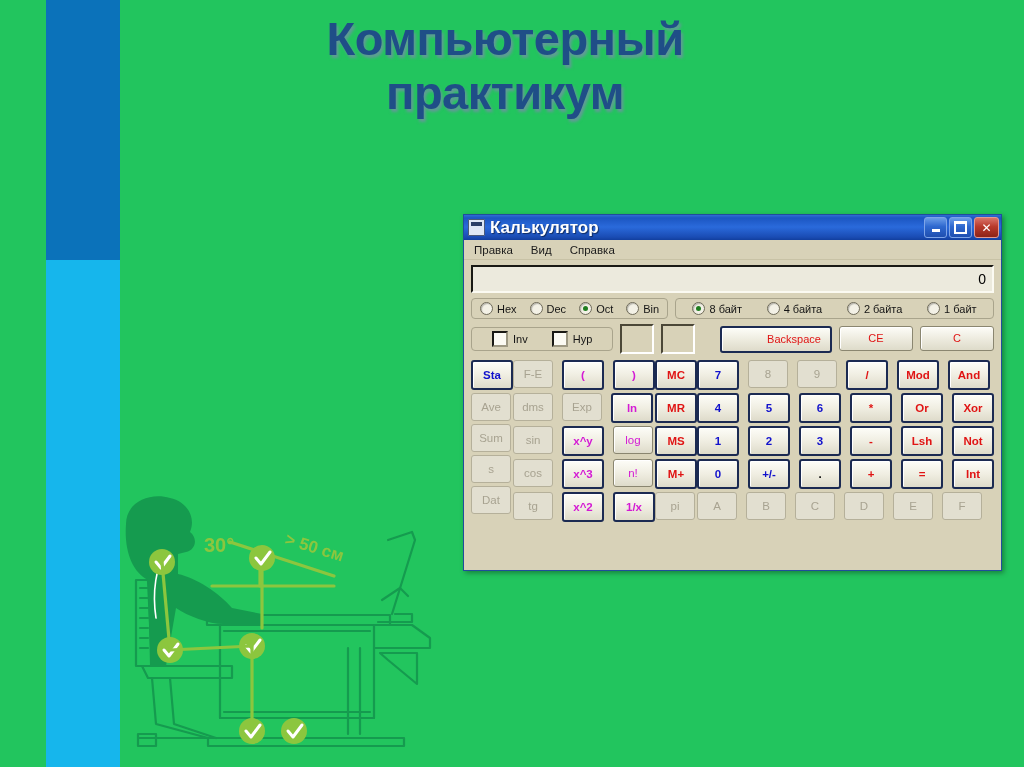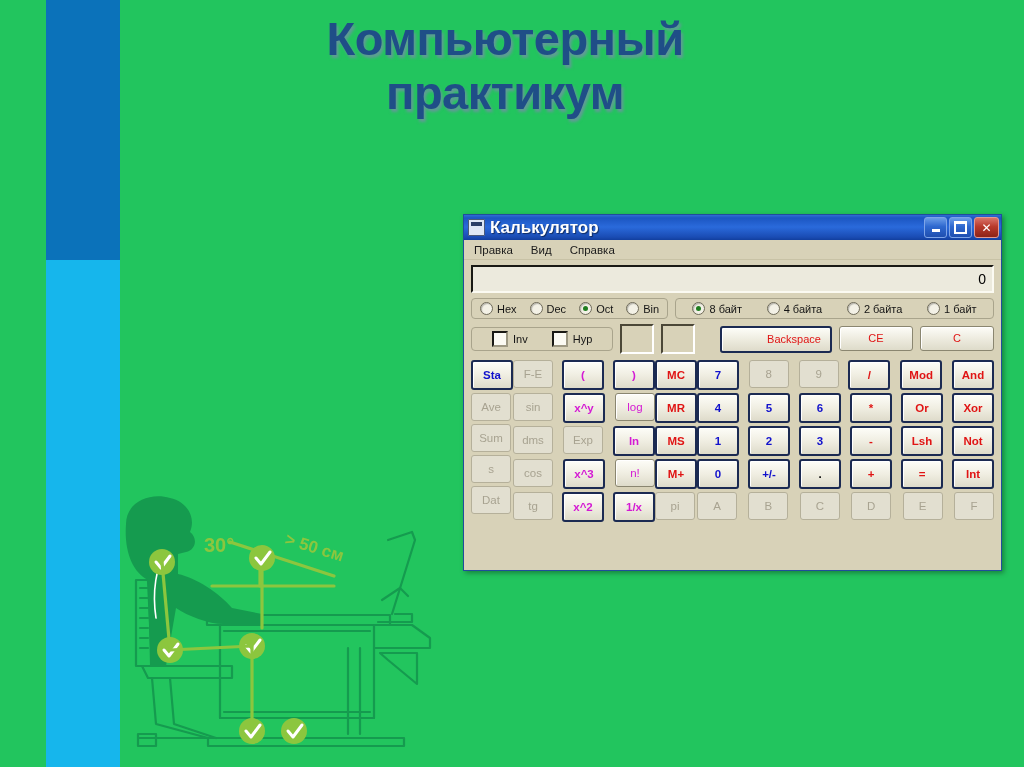--- a/index.html
+++ b/index.html
@@ -133,21 +133,21 @@
     font-size:11px;color:#e01414;cursor:pointer;
     background:linear-gradient(180deg,#fdfdf8 0%,#eceadd 55%,#dedbca 100%);
     border:1px solid #8a8670;border-radius:3px;
     box-shadow:inset 1px 1px 0 #fff;
   }
   .wide-btn.focus{border:2px solid #1b2a52;padding-left:36px;}
 
   
   .keypad{display:flex;gap:0;}
   .kcol-group{display:flex;flex-direction:column;gap:3px;}
-  .krow{display:flex;gap:9px;justify-content:space-between;}
+  .krow{display:flex;gap:9px;}
   .gap-s{width:7px;}
   .gap-m{width:9px;}
   .key{
     width:38px;height:26px;display:flex;align-items:center;justify-content:center;
     font-size:11.5px;border-radius:3px;cursor:pointer;
     background:linear-gradient(180deg,#fdfdf8 0%,#f0eee2 50%,#dedbca 100%);
     border:1px solid #8a8670;
     box-shadow:inset 1px 1px 0 #fff;
     color:#000;user-select:none;
   }
@@ -335,28 +335,28 @@
 
         <div class="gap-s"></div>
 
         <div class="kcol-group">
           <div class="krow">
             <div class="key dis">F-E</div>
             <div class="key magenta focus">(</div>
             <div class="key magenta focus">)</div>
           </div>
           <div class="krow">
+            <div class="key dis">dms</div>
+            <div class="key dis">Exp</div>
+            <div class="key magenta focus">ln</div>
+          </div>
+          <div class="krow">
             <div class="key dis">sin</div>
             <div class="key magenta focus">x^y</div>
             <div class="key magenta">log</div>
-          </div>
-          <div class="krow">
-            <div class="key dis">dms</div>
-            <div class="key dis">Exp</div>
-            <div class="key magenta focus">ln</div>
           </div>
           <div class="krow">
             <div class="key dis">cos</div>
             <div class="key magenta focus">x^3</div>
             <div class="key magenta">n!</div>
           </div>
           <div class="krow">
             <div class="key dis">tg</div>
             <div class="key magenta focus">x^2</div>
             <div class="key magenta focus">1/x</div>

